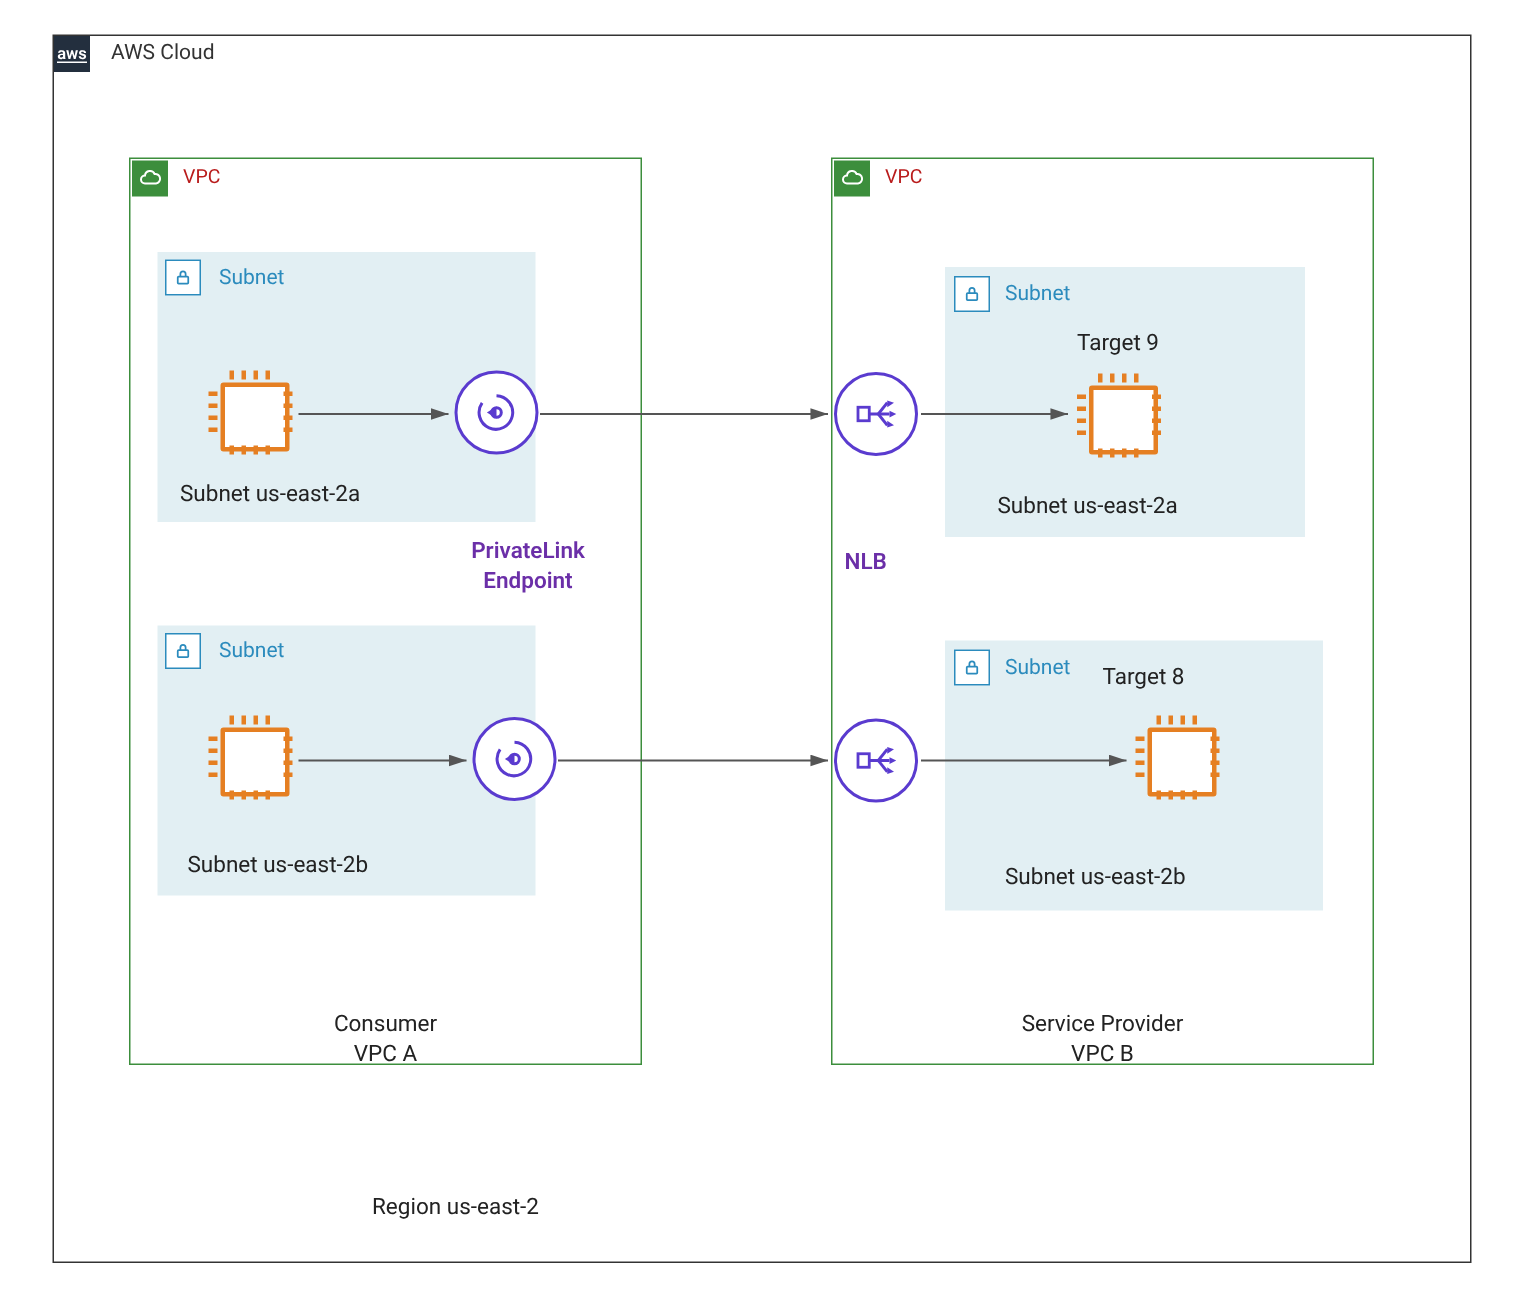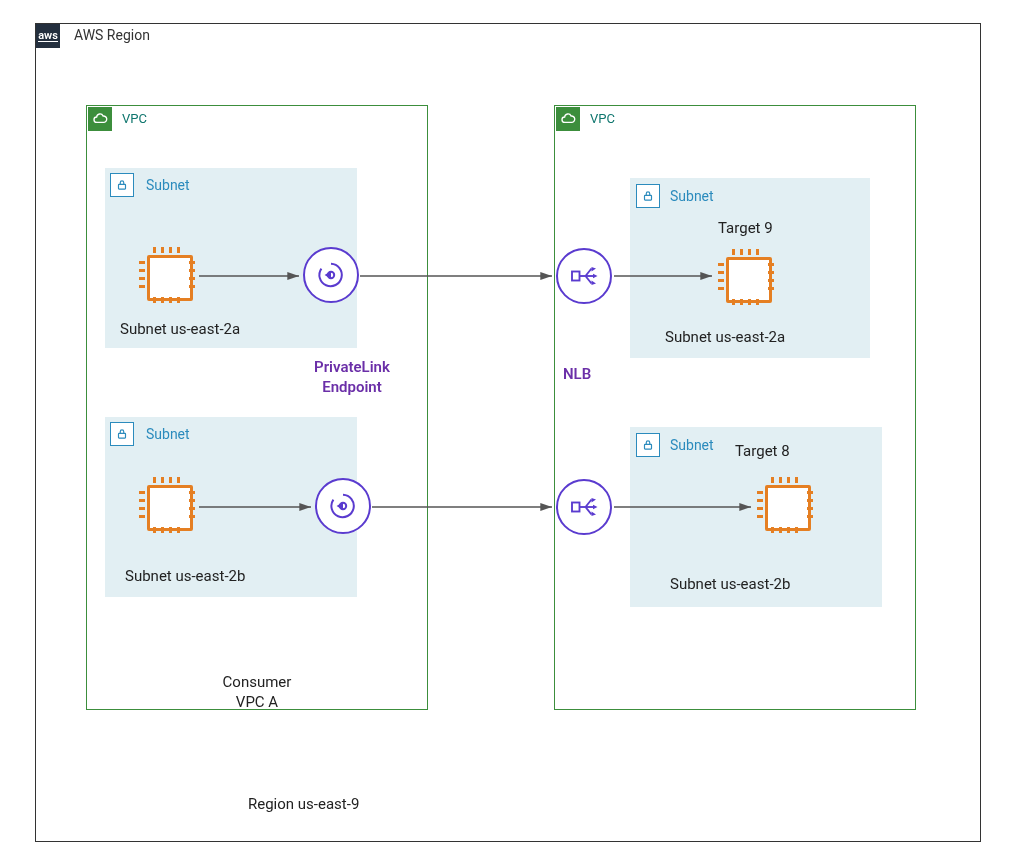--- a/index.html
+++ b/index.html
@@ -57,21 +57,21 @@
     width: 24px;
     height: 24px;
     background: #3c8e3c;
     display: flex;
     align-items: center;
     justify-content: center;
   }
   .vpc-badge svg { width: 16px; height: 16px; }
   .vpc-label {
     position: absolute;
-    color: #0f766e;
+    color: #b91c1c;
     font-size: 13px;
   }
   
   .subnet-box {
     position: absolute;
     background: #e2eff3;
     box-sizing: border-box;
   }
   .subnet-badge {
     position: absolute;
@@ -158,21 +158,21 @@
 </style>
 </head>
 <body>
 
 <div class="canvas">
 
   <div class="cloud-box" style="left:35px; top:23px; width:944px; height:817px;"></div>
   <div class="cloud-badge" style="left:36px; top:24px;">
        <span class="underline-thin">aws</span>
   </div>
-  <div class="cloud-label" style="left:74px; top:27px;">AWS Region</div>
+  <div class="cloud-label" style="left:74px; top:27px;">AWS Cloud</div>
 
   <div class="vpc-box" style="left:86px; top:105px; width:342px; height:605px;"></div>
   <div class="vpc-badge" style="left:88px; top:107px;">
      <svg viewBox="0 0 24 24">
        <path d="M7 17 a4 4 0 0 1 0-8 a5 5 0 0 1 9.6-1.5 A4 4 0 1 1 18 17 Z" fill="none" stroke="#fff" stroke-width="2"></path>
      </svg>
   </div>
   <div class="vpc-label" style="left:122px; top:111px;">VPC</div>
 
   <div class="subnet-box" style="left:105px; top:168px; width:252px; height:180px;"></div>
@@ -352,22 +352,26 @@
       <line x1="22" y1="20" x2="30" y2="10" stroke="#5a3bcf" stroke-width="2.5"></line>
       <line x1="22" y1="20" x2="32" y2="20" stroke="#5a3bcf" stroke-width="2.5"></line>
       <line x1="22" y1="20" x2="30" y2="30" stroke="#5a3bcf" stroke-width="2.5"></line>
       <polygon points="30,8 36,10 30,14" fill="#5a3bcf"></polygon>
       <polygon points="32,17 38,20 32,23" fill="#5a3bcf"></polygon>
       <polygon points="30,26 36,30 30,32" fill="#5a3bcf"></polygon>
     </svg>
   </div>
   <div class="txt purple" style="left:563px; top:365px;">NLB</div>
 
-
-  <div class="txt" style="left:248px; top:795px;">Region us-east-9</div>
+  <div class="txt center" style="left:554px; top:672px; width:362px; line-height:1.35;">
+       <span>Service Provider</span><br>
+       <span>VPC B</span>
+  </div>
+
+  <div class="txt" style="left:248px; top:795px;">Region us-east-2</div>
 
   <svg class="arrow-layer">
     <defs>
       <marker id="ah" markerWidth="10" markerHeight="10" refX="9" refY="3" orient="auto">
         <path d="M0,0 L9,3 L0,6 Z" class="head"></path>
       </marker>
     </defs>
 
     <line x1="199" y1="276" x2="299" y2="276" marker-end="url(#ah)"></line>
 

